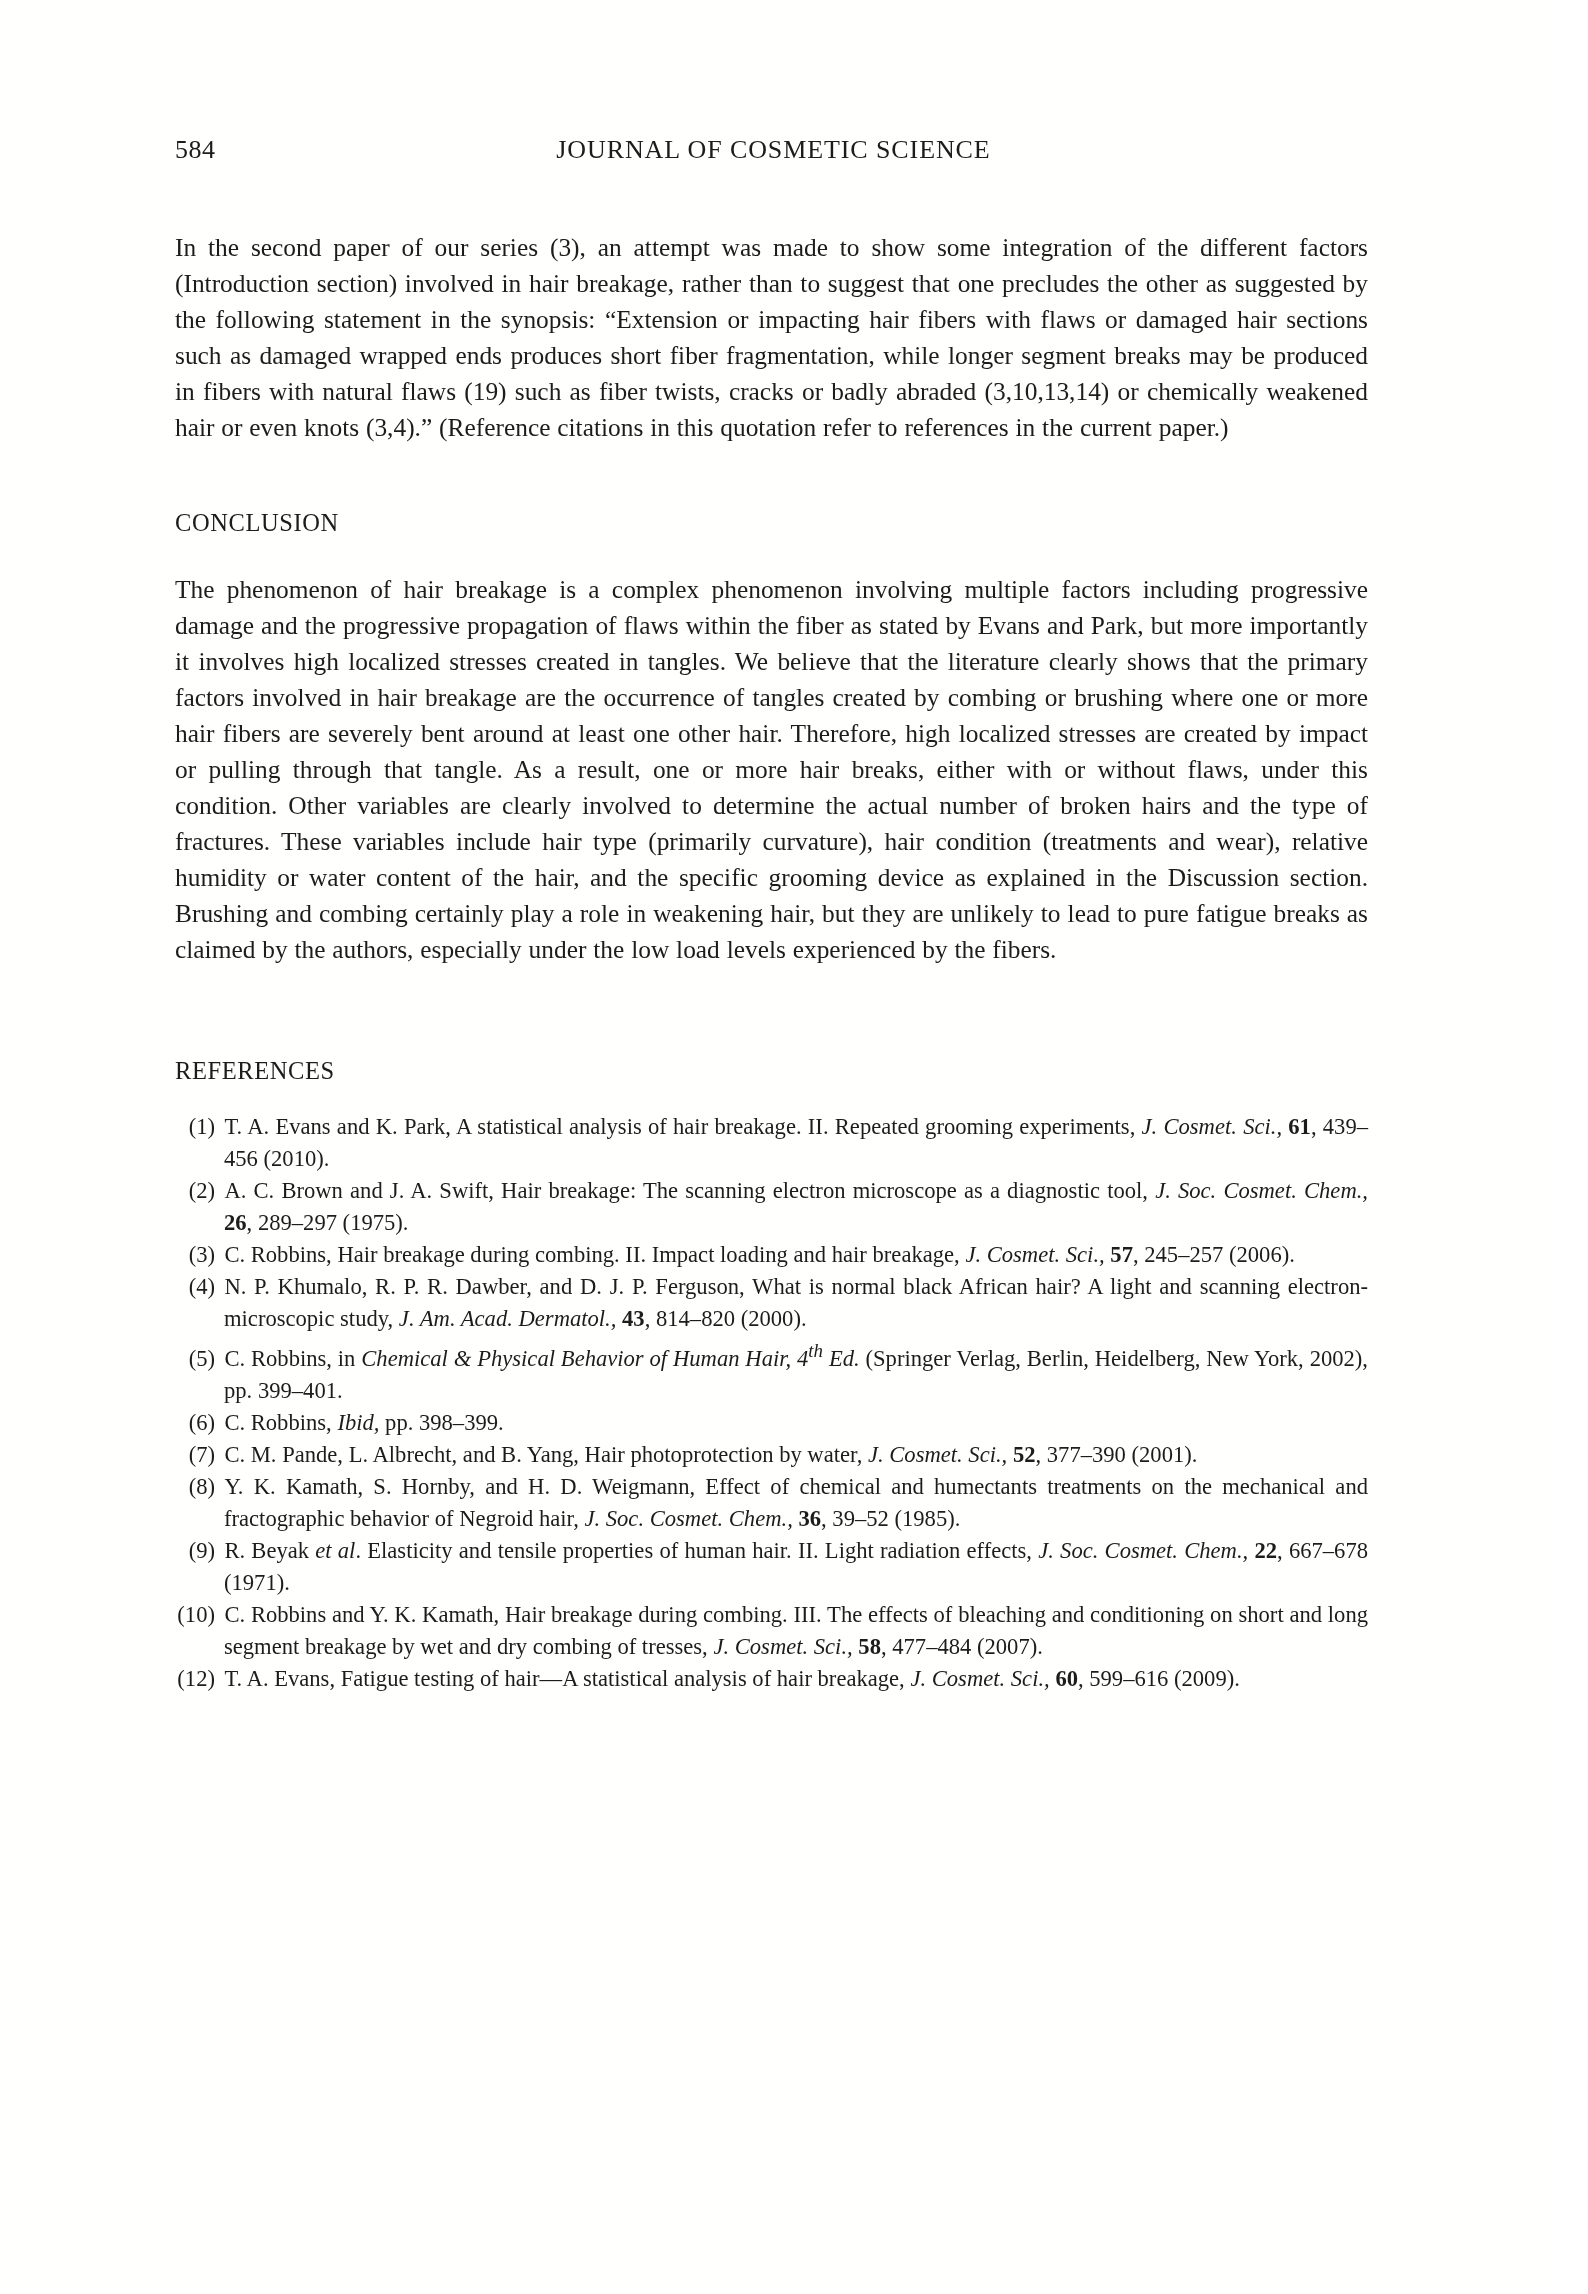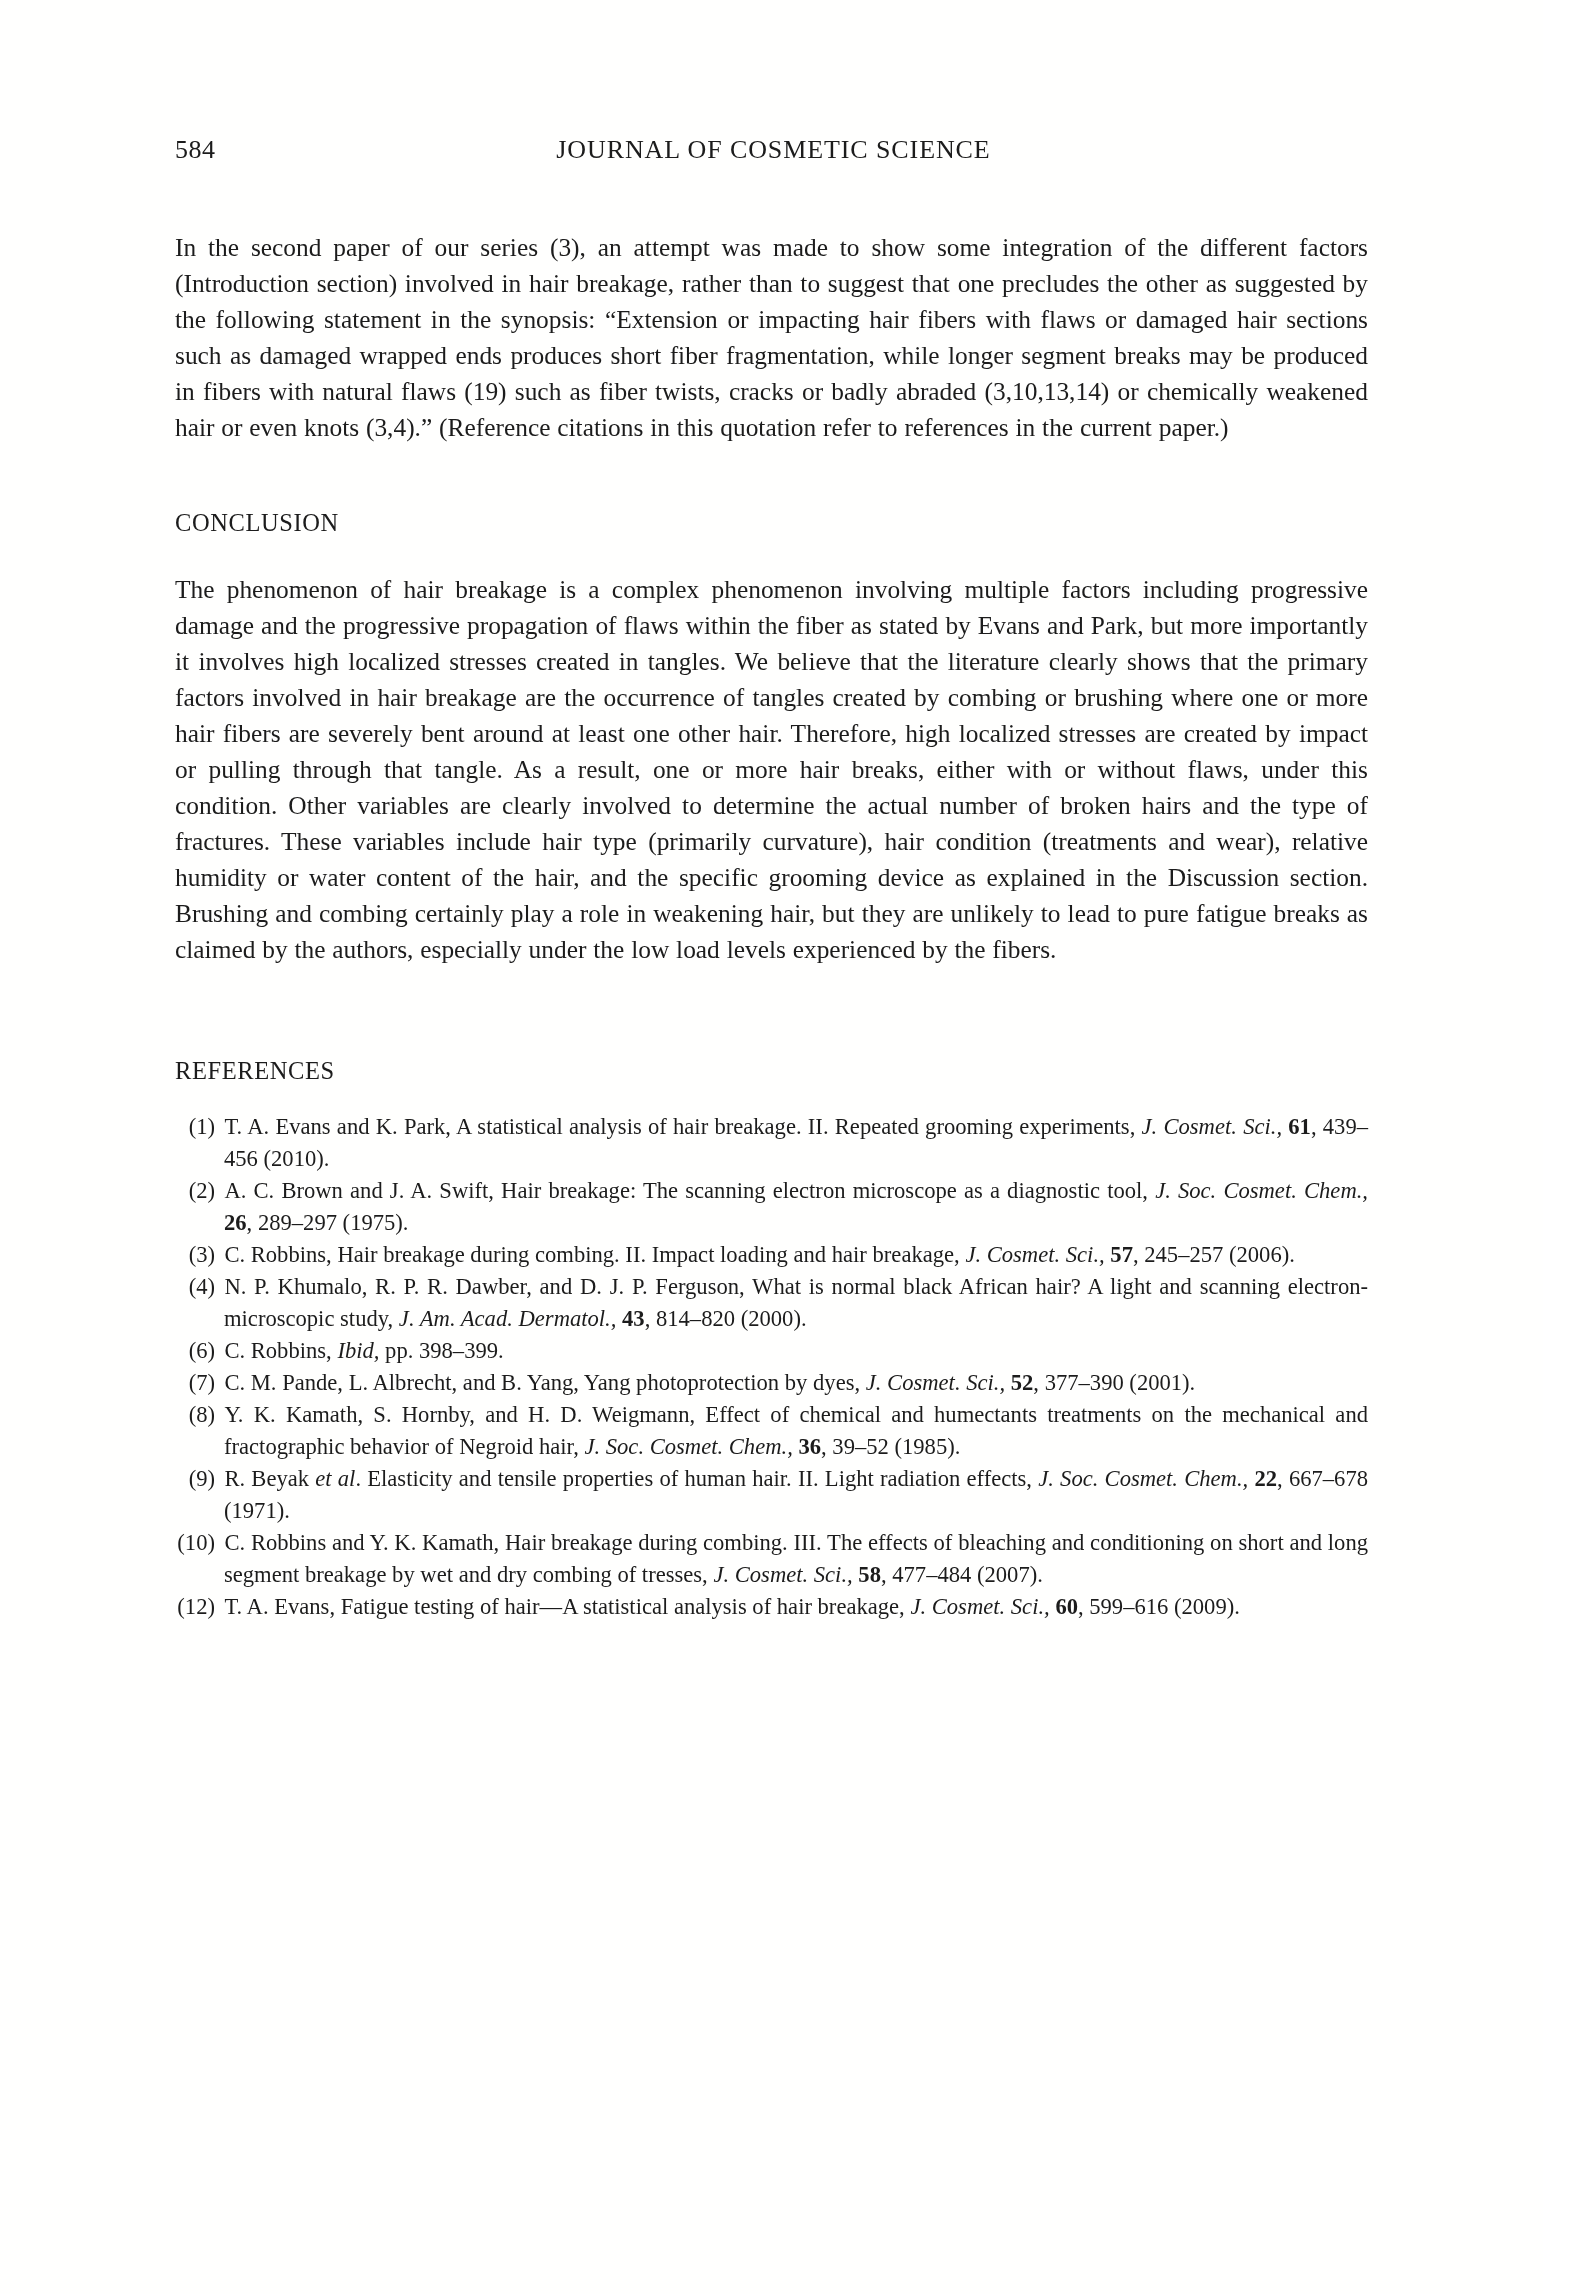--- a/index.html
+++ b/index.html
@@ -95,22 +95,23 @@
 
   <p class="body-para">The phenomenon of hair breakage is a complex phenomenon involving multiple factors including progressive damage and the progressive propagation of flaws within the fiber as stated by Evans and Park, but more importantly it involves high localized stresses created in tangles. We believe that the literature clearly shows that the primary factors involved in hair breakage are the occurrence of tangles created by combing or brushing where one or more hair fibers are severely bent around at least one other hair. Therefore, high localized stresses are created by impact or pulling through that tangle. As a result, one or more hair breaks, either with or without flaws, under this condition. Other variables are clearly involved to determine the actual number of broken hairs and the type of fractures. These variables include hair type (primarily curvature), hair condition (treatments and wear), relative humidity or water content of the hair, and the specific grooming device as explained in the Discussion section. Brushing and combing certainly play a role in weakening hair, but they are unlikely to lead to pure fatigue breaks as claimed by the authors, especially under the low load levels experienced by the fibers.</p>
 
   <h2 class="section-heading references-heading">REFERENCES</h2>
 
   <ol class="references" id="references-list">
       <li><span class="ref-num">(1)</span><span class="ref-text"><span>T. A. Evans and K. Park, A statistical analysis of hair breakage. II. Repeated grooming experiments, </span><i>J. Cosmet. Sci.,</i><span> </span><b>61</b><span>, 439–456 (2010).</span></span></li>
       <li><span class="ref-num">(2)</span><span class="ref-text"><span>A. C. Brown and J. A. Swift, Hair breakage: The scanning electron microscope as a diagnostic tool, </span><i>J. Soc. Cosmet. Chem.,</i><span> </span><b>26</b><span>, 289–297 (1975).</span></span></li>
       <li><span class="ref-num">(3)</span><span class="ref-text"><span>C. Robbins, Hair breakage during combing. II. Impact loading and hair breakage, </span><i>J. Cosmet. Sci.,</i><span> </span><b>57</b><span>, 245–257 (2006).</span></span></li>
       <li><span class="ref-num">(4)</span><span class="ref-text"><span>N. P. Khumalo, R. P. R. Dawber, and D. J. P. Ferguson, What is normal black African hair? A light and scanning electron-microscopic study, </span><i>J. Am. Acad. Dermatol.,</i><span> </span><b>43</b><span>, 814–820 (2000).</span></span></li>
+      <li><span class="ref-num">(5)</span><span class="ref-text"><span>C. Robbins, in </span><i>Chemical &amp; Physical Behavior of Human Hair, 4</i><sup class="italic">th</sup><i> Ed.</i><span> (Springer Verlag, Berlin, Heidelberg, New York, 2002), pp. 399–401.</span></span></li>
       <li><span class="ref-num">(6)</span><span class="ref-text"><span>C. Robbins, </span><i>Ibid,</i><span> pp. 398–399.</span></span></li>
-      <li><span class="ref-num">(7)</span><span class="ref-text"><span>C. M. Pande, L. Albrecht, and B. Yang, Yang photoprotection by dyes, </span><i>J. Cosmet. Sci.,</i><span> </span><b>52</b><span>, 377–390 (2001).</span></span></li>
+      <li><span class="ref-num">(7)</span><span class="ref-text"><span>C. M. Pande, L. Albrecht, and B. Yang, Hair photoprotection by water, </span><i>J. Cosmet. Sci.,</i><span> </span><b>52</b><span>, 377–390 (2001).</span></span></li>
       <li><span class="ref-num">(8)</span><span class="ref-text"><span>Y. K. Kamath, S. Hornby, and H. D. Weigmann, Effect of chemical and humectants treatments on the mechanical and fractographic behavior of Negroid hair, </span><i>J. Soc. Cosmet. Chem.,</i><span> </span><b>36</b><span>, 39–52 (1985).</span></span></li>
       <li><span class="ref-num">(9)</span><span class="ref-text"><span>R. Beyak </span><i>et al</i><span>. Elasticity and tensile properties of human hair. II. Light radiation effects, </span><i>J. Soc. Cosmet. Chem.,</i><span> </span><b>22</b><span>, 667–678 (1971).</span></span></li>
       <li><span class="ref-num">(10)</span><span class="ref-text"><span>C. Robbins and Y. K. Kamath, Hair breakage during combing. III. The effects of bleaching and conditioning on short and long segment breakage by wet and dry combing of tresses, </span><i>J. Cosmet. Sci.,</i><span> </span><b>58</b><span>, 477–484 (2007).</span></span></li>
       <li><span class="ref-num">(12)</span><span class="ref-text"><span>T. A. Evans, Fatigue testing of hair—A statistical analysis of hair breakage, </span><i>J. Cosmet. Sci.,</i><span> </span><b>60</b><span>, 599–616 (2009).</span></span></li>
     </ol>
 
 </div>
 
 
 </body></html>

